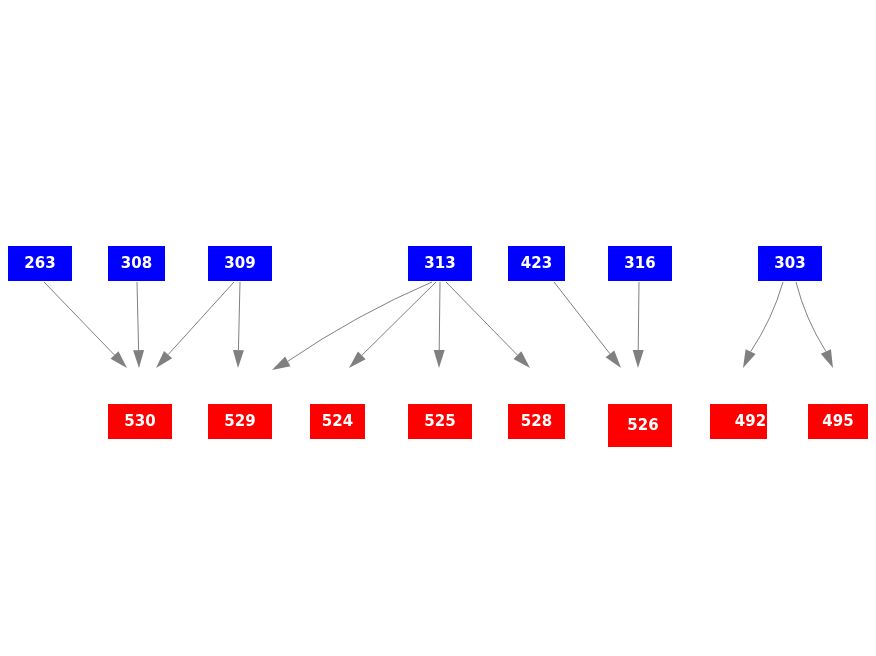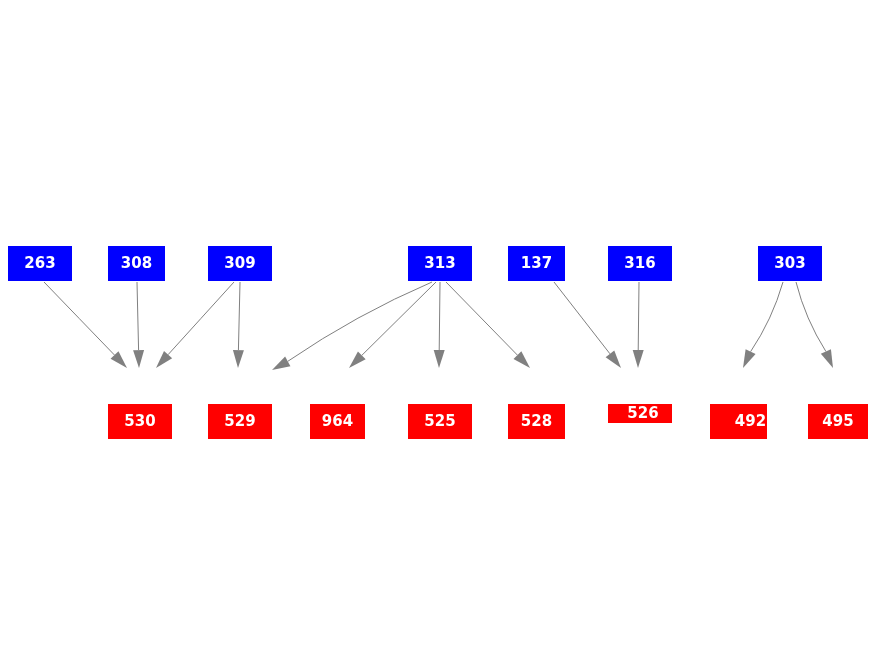--- a/index.html
+++ b/index.html
@@ -100,44 +100,44 @@
     <div class="node node-source" style="left: 108px; top: 246px; width: 57px; height: 35px;">
       <span class="node-label">308</span>
     </div>
     <div class="node node-source" style="left: 208px; top: 246px; width: 64px; height: 35px;">
       <span class="node-label">309</span>
     </div>
     <div class="node node-source" style="left: 408px; top: 246px; width: 64px; height: 35px;">
       <span class="node-label">313</span>
     </div>
     <div class="node node-source" style="left: 508px; top: 246px; width: 57px; height: 35px;">
-      <span class="node-label">137</span>
+      <span class="node-label">423</span>
     </div>
     <div class="node node-source" style="left: 608px; top: 246px; width: 64px; height: 35px; text-align: center;">
       <span class="node-label">316</span>
     </div>
     <div class="node node-source" style="left: 758px; top: 246px; width: 64px; height: 35px; text-align: center;">
       <span class="node-label">303</span>
     </div>
     <div class="node node-target" style="left: 108px; top: 372px; width: 64px; height: 35px;">
       <span class="node-label">530</span>
     </div>
     <div class="node node-target" style="left: 208px; top: 372px; width: 64px; height: 35px;">
       <span class="node-label">529</span>
     </div>
     <div class="node node-target" style="left: 310px; top: 372px; width: 55px; height: 35px;">
-      <span class="node-label">964</span>
+      <span class="node-label">524</span>
     </div>
     <div class="node node-target" style="left: 408px; top: 372px; width: 64px; height: 35px; text-align: center;">
       <span class="node-label">525</span>
     </div>
     <div class="node node-target" style="left: 508px; top: 372px; width: 57px; height: 35px;">
       <span class="node-label">528</span>
     </div>
-    <div class="node node-target" style="left: 608px; top: 372px; width: 64px; height: 19px; padding-left: 6px;">
+    <div class="node node-target" style="left: 608px; top: 372px; width: 64px; height: 43px; padding-left: 6px;">
       <span class="node-label">526</span>
     </div>
     <div class="node node-target" style="left: 710px; top: 372px; width: 57px; height: 35px; padding-left: 24px;">
       <span class="node-label">492</span>
     </div>
     <div class="node node-target" style="left: 808px; top: 372px; width: 60px; height: 35px;">
       <span class="node-label">495</span>
     </div>
   </div>
 

